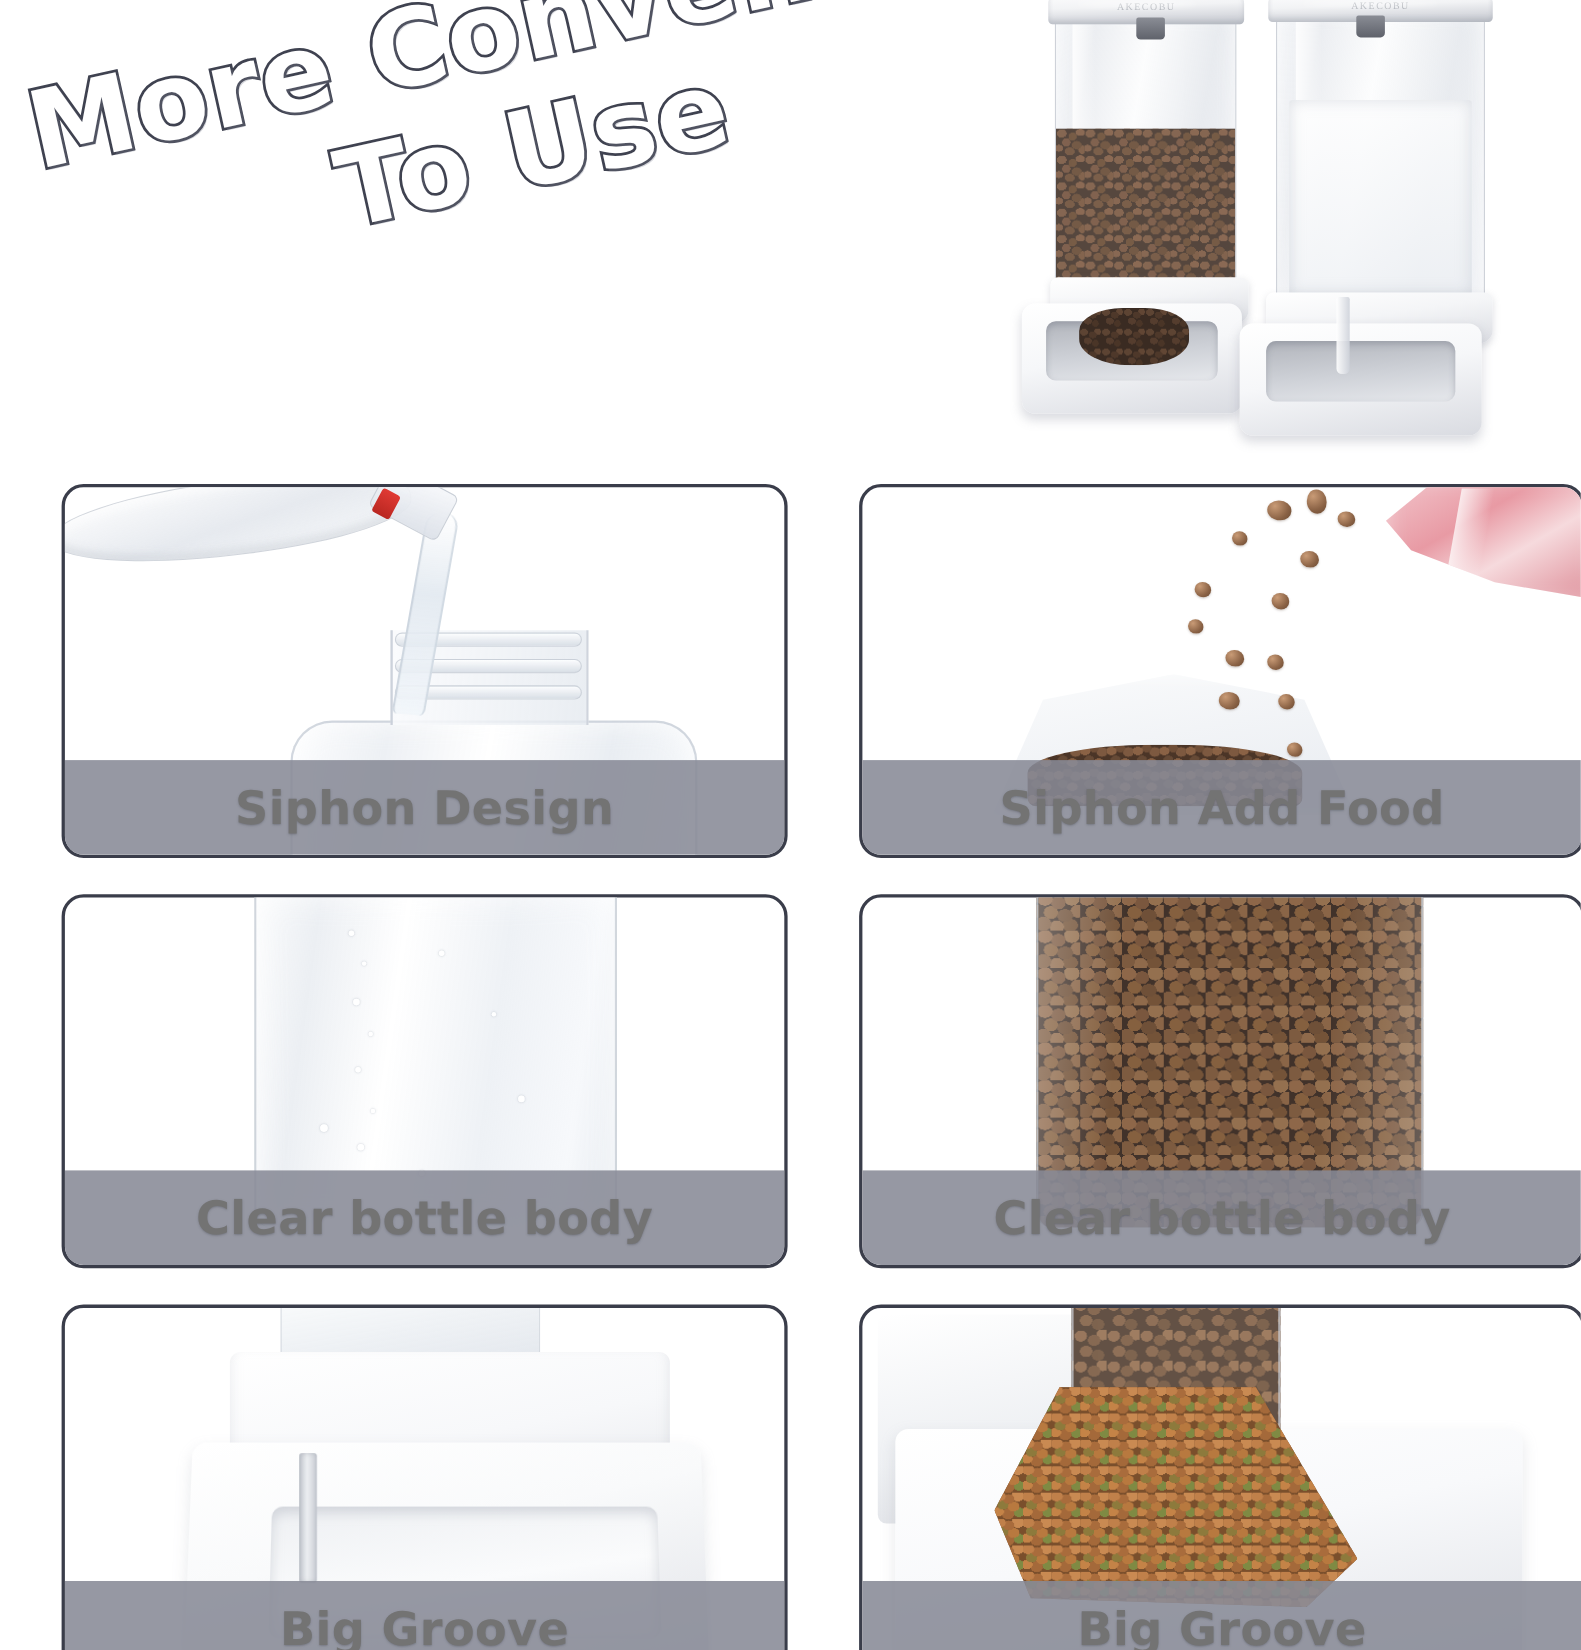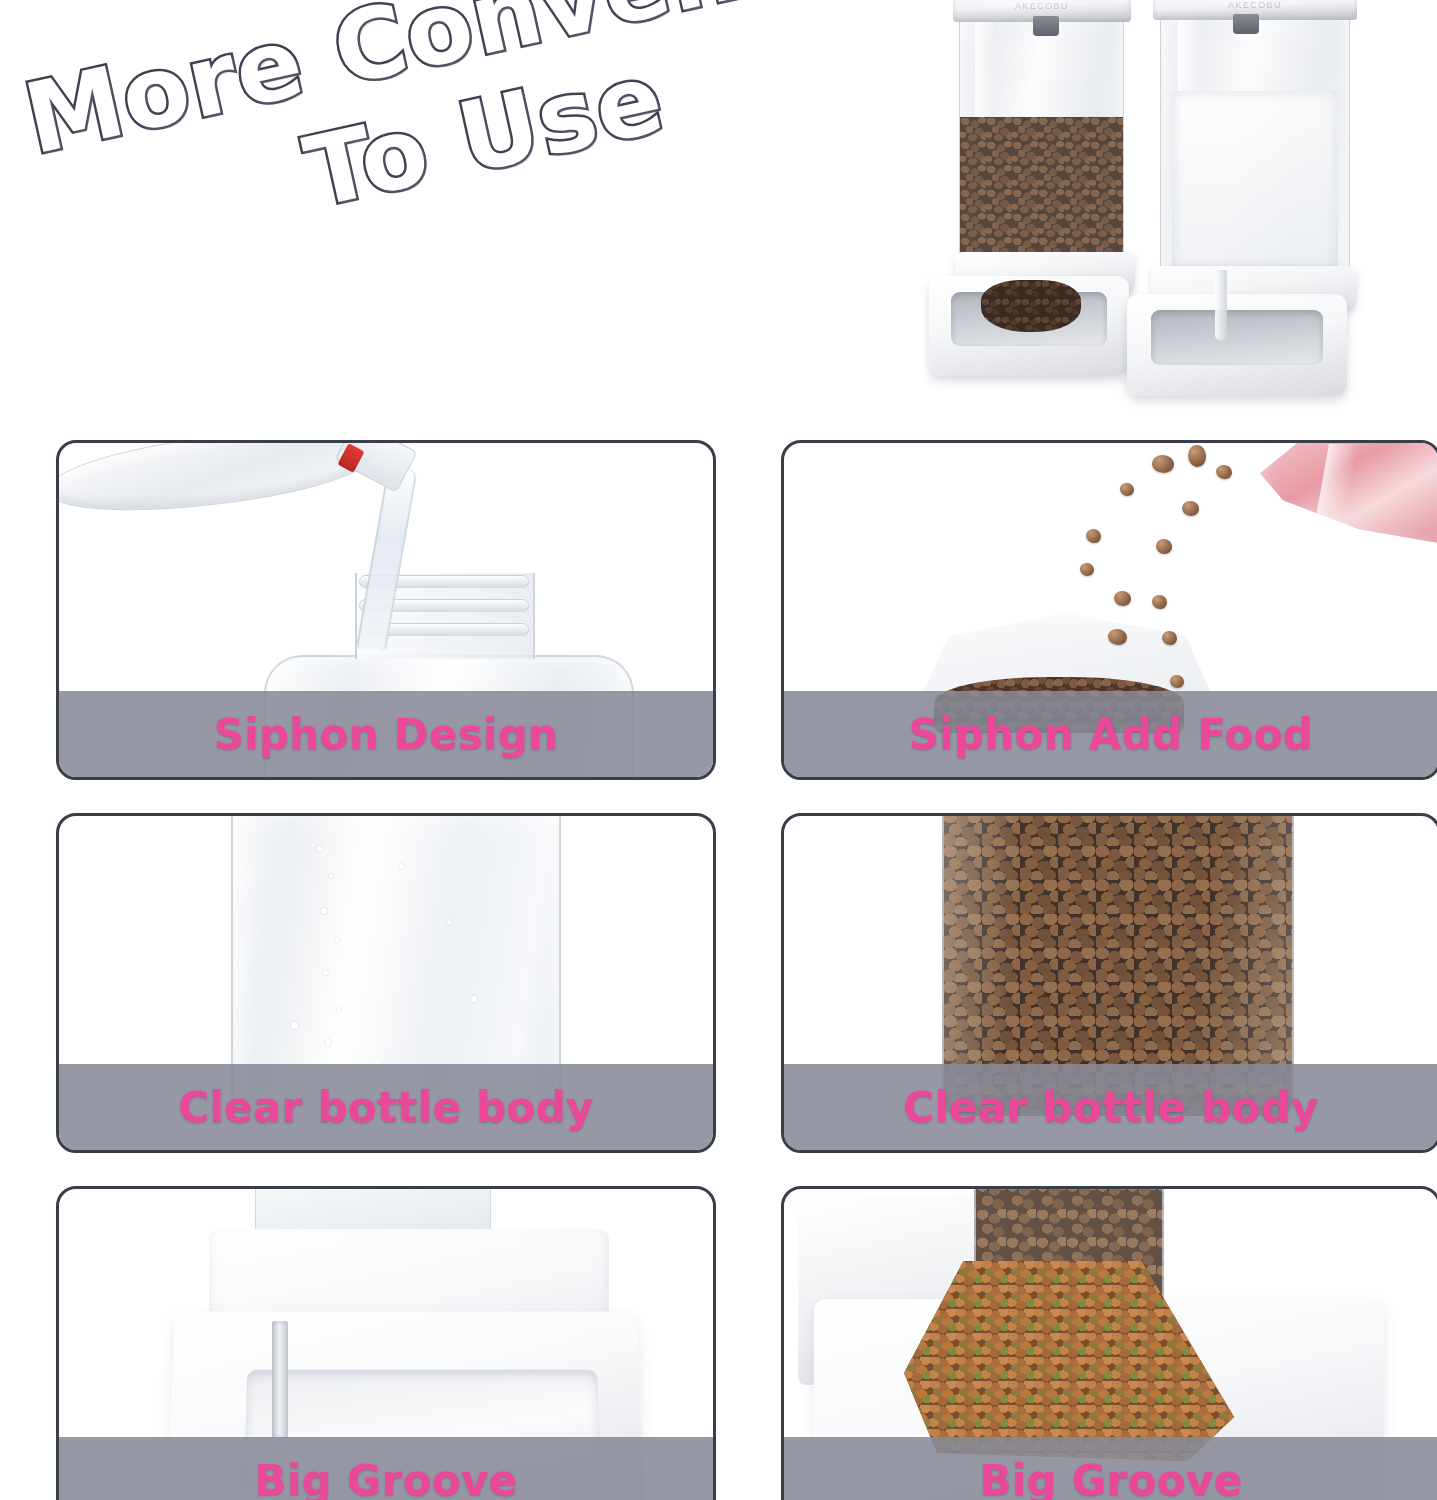--- a/index.html
+++ b/index.html
@@ -44,21 +44,21 @@
     background: linear-gradient(178deg,#fdfdfe 0%,#f2f3f5 42%,#dadce1 72%,#c3c6cd 100%);
     box-shadow: inset 0 -3px 5px rgba(150,155,165,.35);
   }
   .lid::after{
     content:""; position:absolute; left:14%; top:22%; width:62%; height:22%;
     border-radius:50%; background:rgba(255,255,255,.55); filter:blur(3px);
   }
   .brandmark{
     position:absolute; top:24%; left:50%; transform:translateX(-50%);
     font-size:9px; letter-spacing:1.4px; color:rgba(130,134,144,.55);
-    font-family:Liberation Sans, sans-serif; white-space:nowrap;
+    font-family:Liberation Serif, serif; white-space:nowrap;
   }
   .latch {
     position: absolute; width: 26px; height: 20px; border-radius: 2px 2px 4px 4px;
     background: linear-gradient(180deg,#8a8d95,#5f626b);
   }
   .tank {
     position: absolute; border-radius: 4px 4px 7px 7px;
     background: linear-gradient(100deg,
        rgba(242,244,247,.90) 0%, rgba(228,231,236,.72) 18%,
        rgba(250,251,252,.55) 42%, rgba(222,226,232,.68) 72%,
@@ -146,21 +146,21 @@
 
   .caption {
     position: absolute; left: 0; right: 0; bottom: 0; height: 86px;
     background: rgba(136,138,150,.88);
     display: flex; align-items: center; justify-content: center;
   }
   .caption-text {
     font-family: "DejaVu Sans", sans-serif;
     font-weight: bold;
     font-size: 42px;
-    color: #ec4899;
+    color: #737373;
     letter-spacing: .3px;
     text-shadow: 0 1px 2px rgba(60,62,72,.35);
     white-space: nowrap;
   }
 
   
   .pour-bottle{
     position:absolute; left:-14px; top:-6px; width:330px; height:68px;
     border-radius:50% 46% 46% 50%;
     background:linear-gradient(168deg,rgba(255,255,255,.98),rgba(226,230,236,.85) 55%,rgba(246,248,250,.95));

